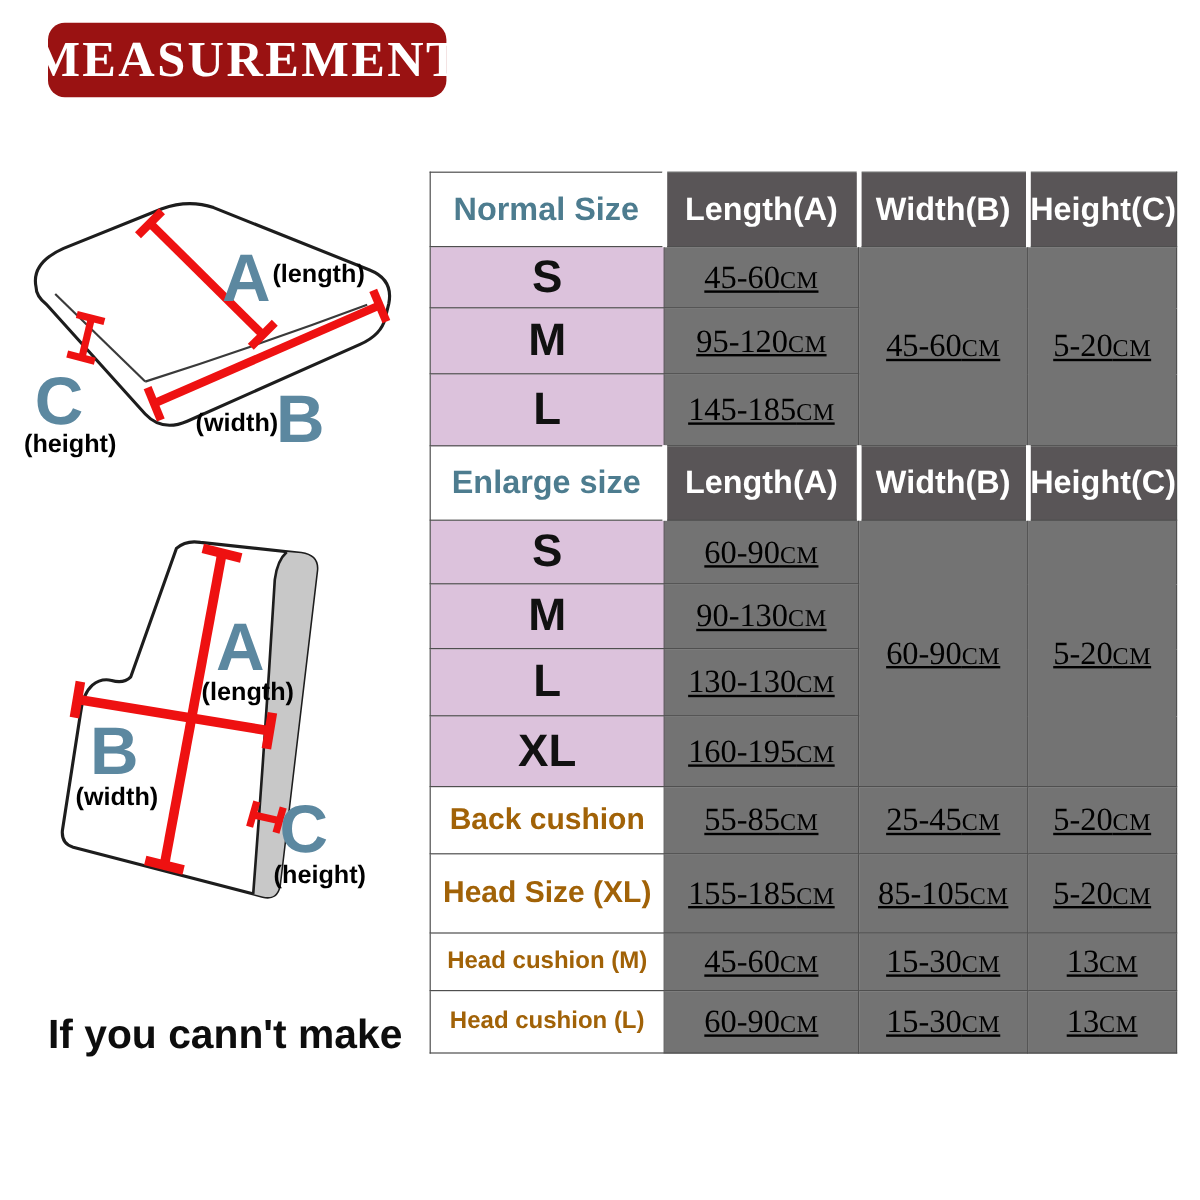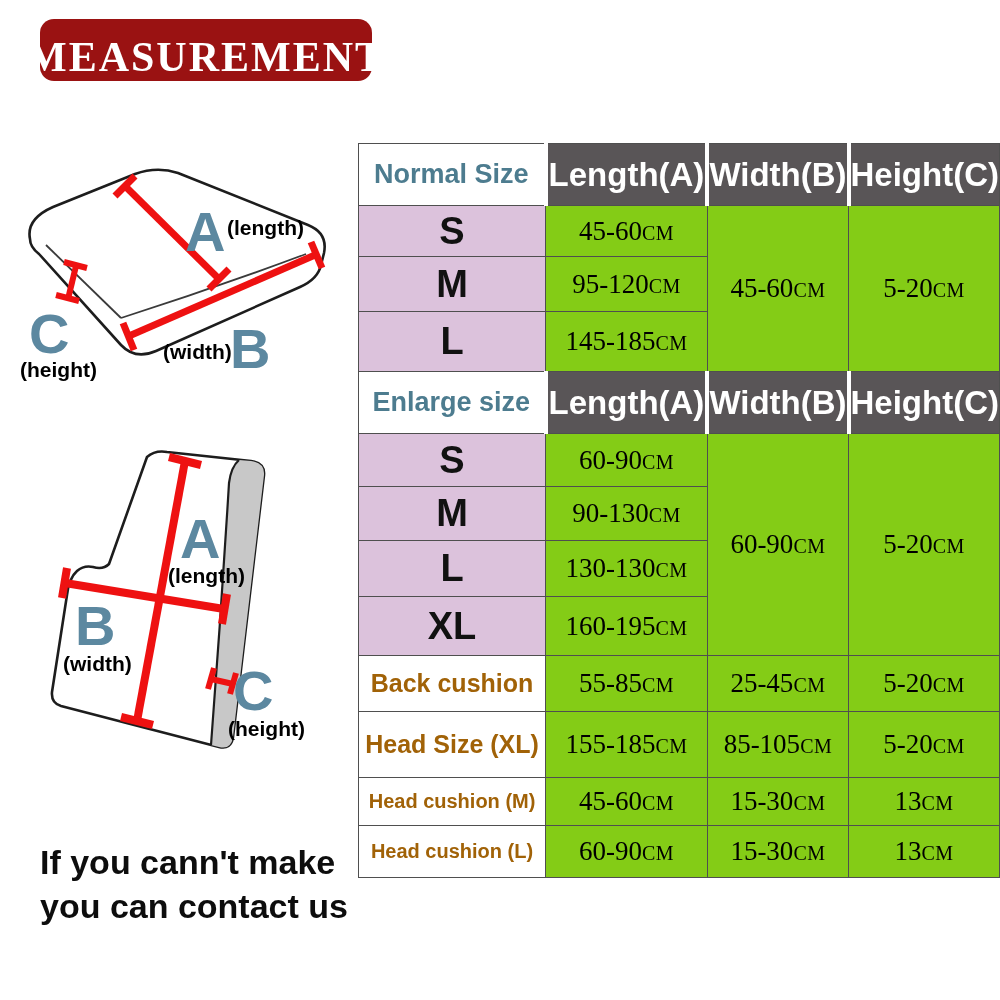--- a/index.html
+++ b/index.html
@@ -6,21 +6,21 @@
   body {
     width:1000px; height:1000px; position:relative;
     background:#ffffff; overflow:hidden;
     font-family:"Liberation Sans", sans-serif;
   }
 
   
   .badge {
     position:absolute; left:40px; top:19px; width:332px; height:62px;
     background:#9a1212; border-radius:14px;
-    display:flex; align-items:flex-end; justify-content:center;
+    display:flex; align-items:center; justify-content:center;
     color:#ffffff; font-family:"Liberation Serif", serif;
     font-weight:bold; font-size:42px; letter-spacing:2px;
   }
 
   
   .seat-svg  { position:absolute; left:15px;  top:155px; width:335px; height:245px; }
   .back-svg  { position:absolute; left:25px;  top:425px; width:330px; height:350px; }
   .outline   { fill:#ffffff; stroke:#1d1d1d; stroke-width:2.6; stroke-linejoin:round; }
   .edge      { fill:none; stroke:#3a3a3a; stroke-width:1.8; }
   .band      { fill:#c8c8c8; stroke:none; }
@@ -32,25 +32,25 @@
   .cap { font-family:"Liberation Sans",sans-serif; font-weight:bold; font-size:21px; fill:#000000; }
 
   
   table.size-table {
     position:absolute; left:358px; top:143px;
     border-collapse:collapse; table-layout:fixed;padding-left:32px;
   }
   .size-table td { border:1px solid #4f4f4f; padding:0; text-align:center; vertical-align:middle; }
   .sec-title { background:#ffffff; color:#4d7c8f; font-weight:bold; font-size:27px; }
   .dark {
-    background:#595557; color:#ffffff; font-weight:bold; font-size:33px;
+    background:#595557; color:#ffffff; font-weight:bold; font-size:27px;
     border-left:4px solid #ffffff !important;
   }
   .size-cell { background:#dcc2dc; color:#111111; font-weight:bold; font-size:38px; }
-  .val { background:#84cc16; font-family:"Liberation Serif", serif; font-size:27px; color:#000000; }
+  .val { background:#737373; font-family:"Liberation Serif", serif; font-size:27px; color:#000000;text-decoration:underline; }
   .val .u { font-size:20px; letter-spacing:0.5px; }
   .label-cell { background:#ffffff; color:#a16207; font-weight:bold; font-size:25px; }
   .label-cell.small { font-size:20px; }
 
   
   .note {
     position:absolute; left:40px; top:840px;
     color:#0d0d0d; font-weight:bold; font-size:34px; line-height:44px;
   }
 </style>
@@ -192,14 +192,13 @@
     <td class="label-cell small">Head cushion (L)</td>
     <td class="val"><span>60-90</span><span class="u">CM</span></td>
     <td class="val"><span>15-30</span><span class="u">CM</span></td>
     <td class="val"><span>13</span><span class="u">CM</span></td>
   </tr>
   </tbody>
 </table>
 
 <div class="note">
   <div>If you cann't make</div>
-  <div>you can contact us</div>
 </div>
 
 </body></html>

